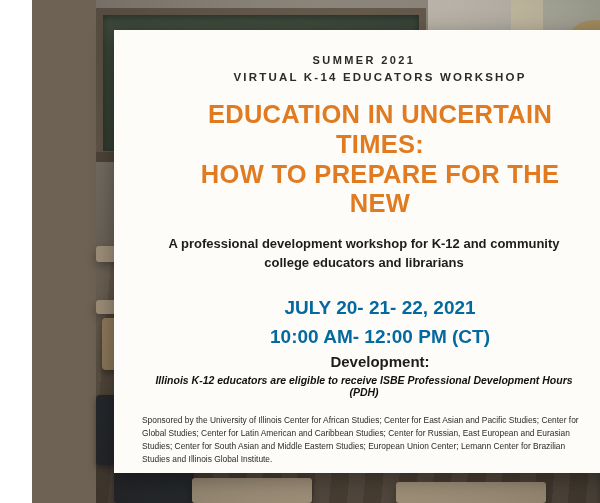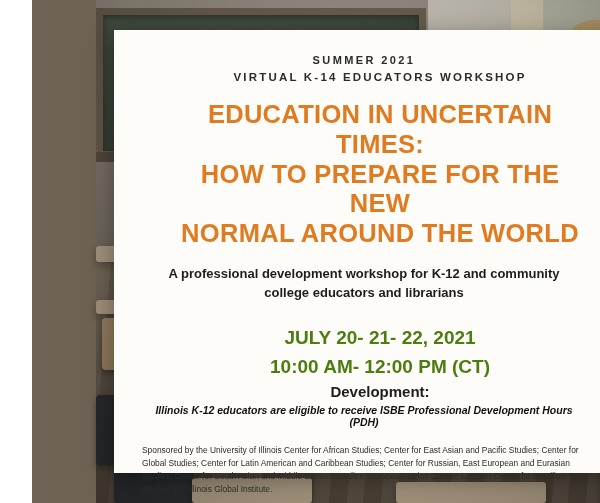--- a/index.html
+++ b/index.html
@@ -107,21 +107,21 @@
     line-height: 1.17;
     letter-spacing: .3px;
     margin: 0 0 16px 0;
   }
   .headline .l2 { font-size: 25.5px; }
   .subhead {
     font-size: 13px; font-weight: bold; color: #1d1d1d;
     line-height: 1.45; margin: 0 8px 22px 8px;
   }
   .dates {
-    color: #4d7c0f; font-weight: bold; font-size: 19px;
+    color: #0369a1; font-weight: bold; font-size: 19px;
     line-height: 1.42; margin-bottom: 2px;
   }
   .via {
     color: #2f6fa8; font-weight: bold; font-size: 14.5px;
     margin-bottom: 16px;
   }
   .reg-label {
     color: #1d1d1d; font-weight: bold; font-size: 15px; margin-bottom: 4px;
   }
   .reg-link {
@@ -171,21 +171,20 @@
   </div>
 
   <div class="card">
 
     <div class="eyebrow1">SUMMER 2021</div>
     <div class="eyebrow2">VIRTUAL K-14 EDUCATORS WORKSHOP</div>
 
     <h1 class="headline">
       <div>EDUCATION IN UNCERTAIN TIMES:</div>
       <div class="l2">HOW TO PREPARE FOR THE NEW</div>
-      <div class="l2">NORMAL AROUND THE WORLD</div>
     </h1>
 
     <p class="subhead">A professional development workshop for K-12 and community college educators and librarians</p>
 
     <div class="dates">JULY 20- 21- 22, 2021</div>
     <div class="dates">10:00 AM- 12:00 PM (CT)</div>
 
     <div class="reg-label">Development:</div>
 
     <div class="pdh">Illinois K-12 educators are eligible to receive ISBE Professional Development Hours (PDH)</div>

